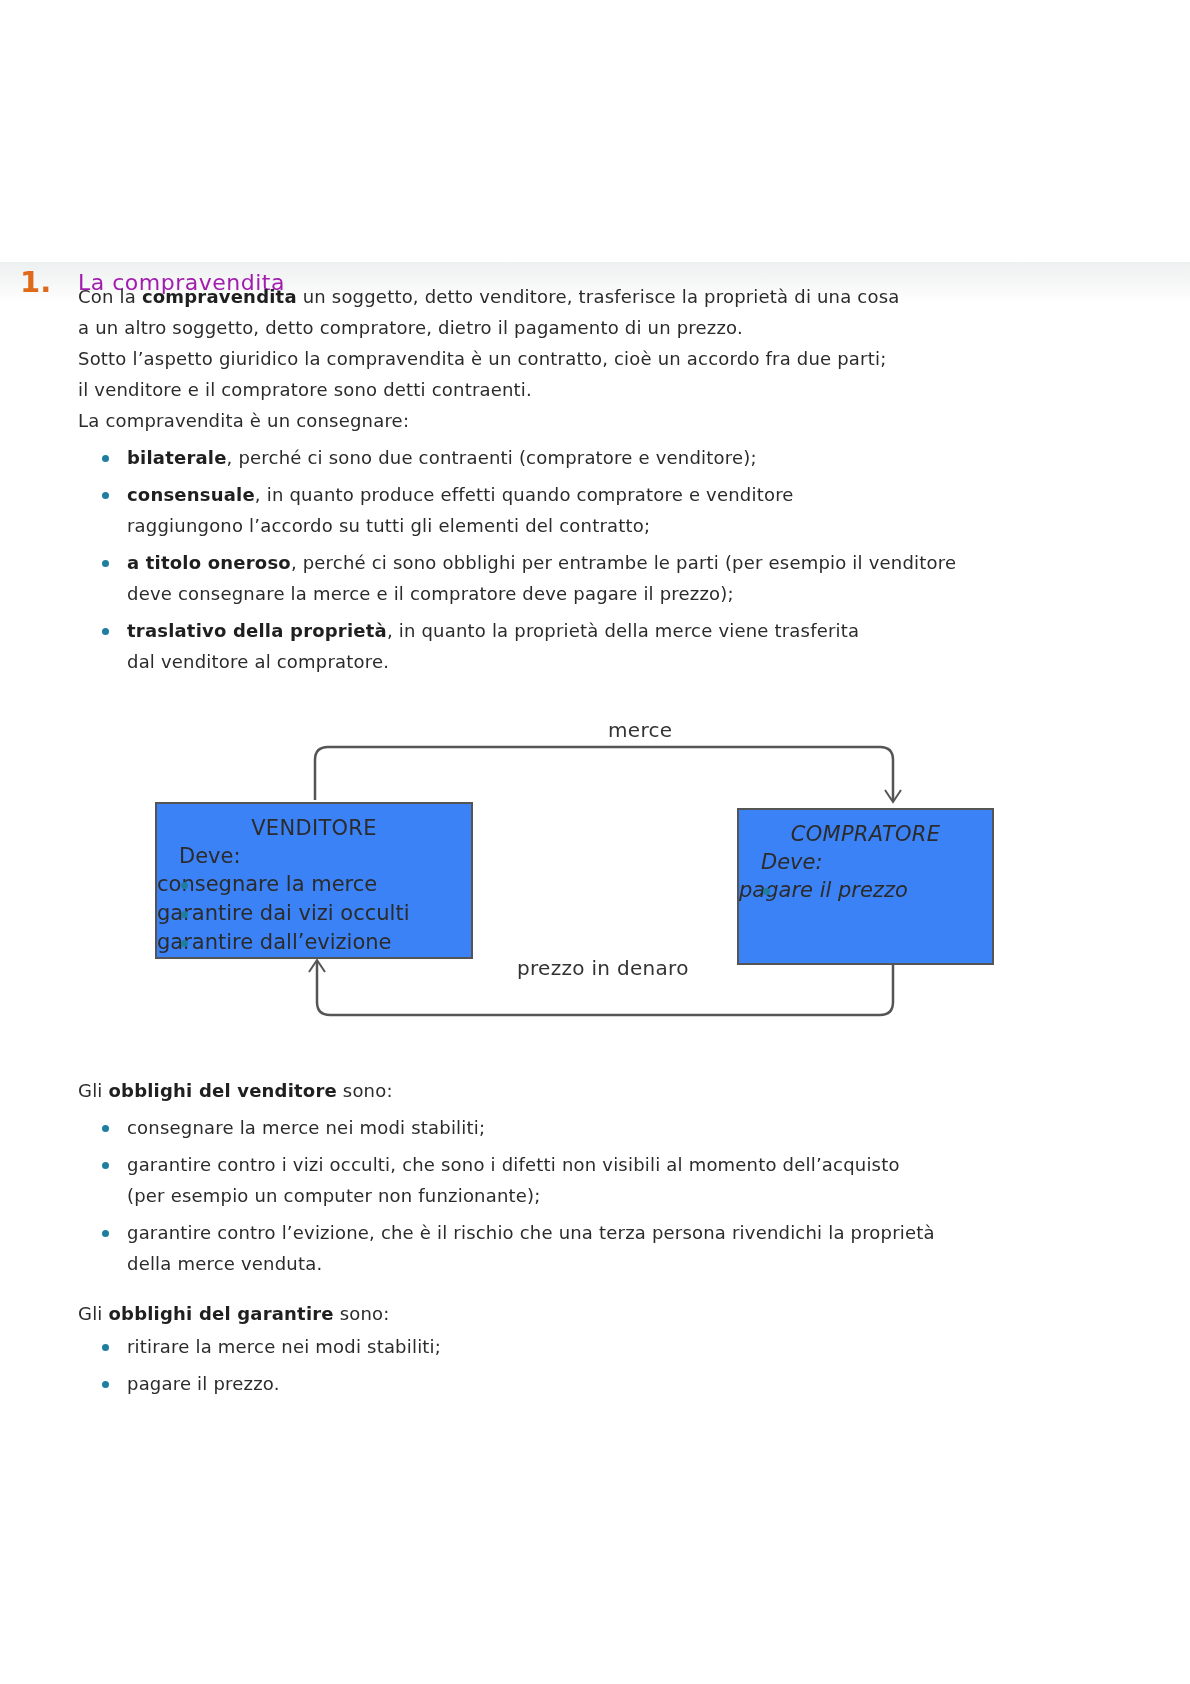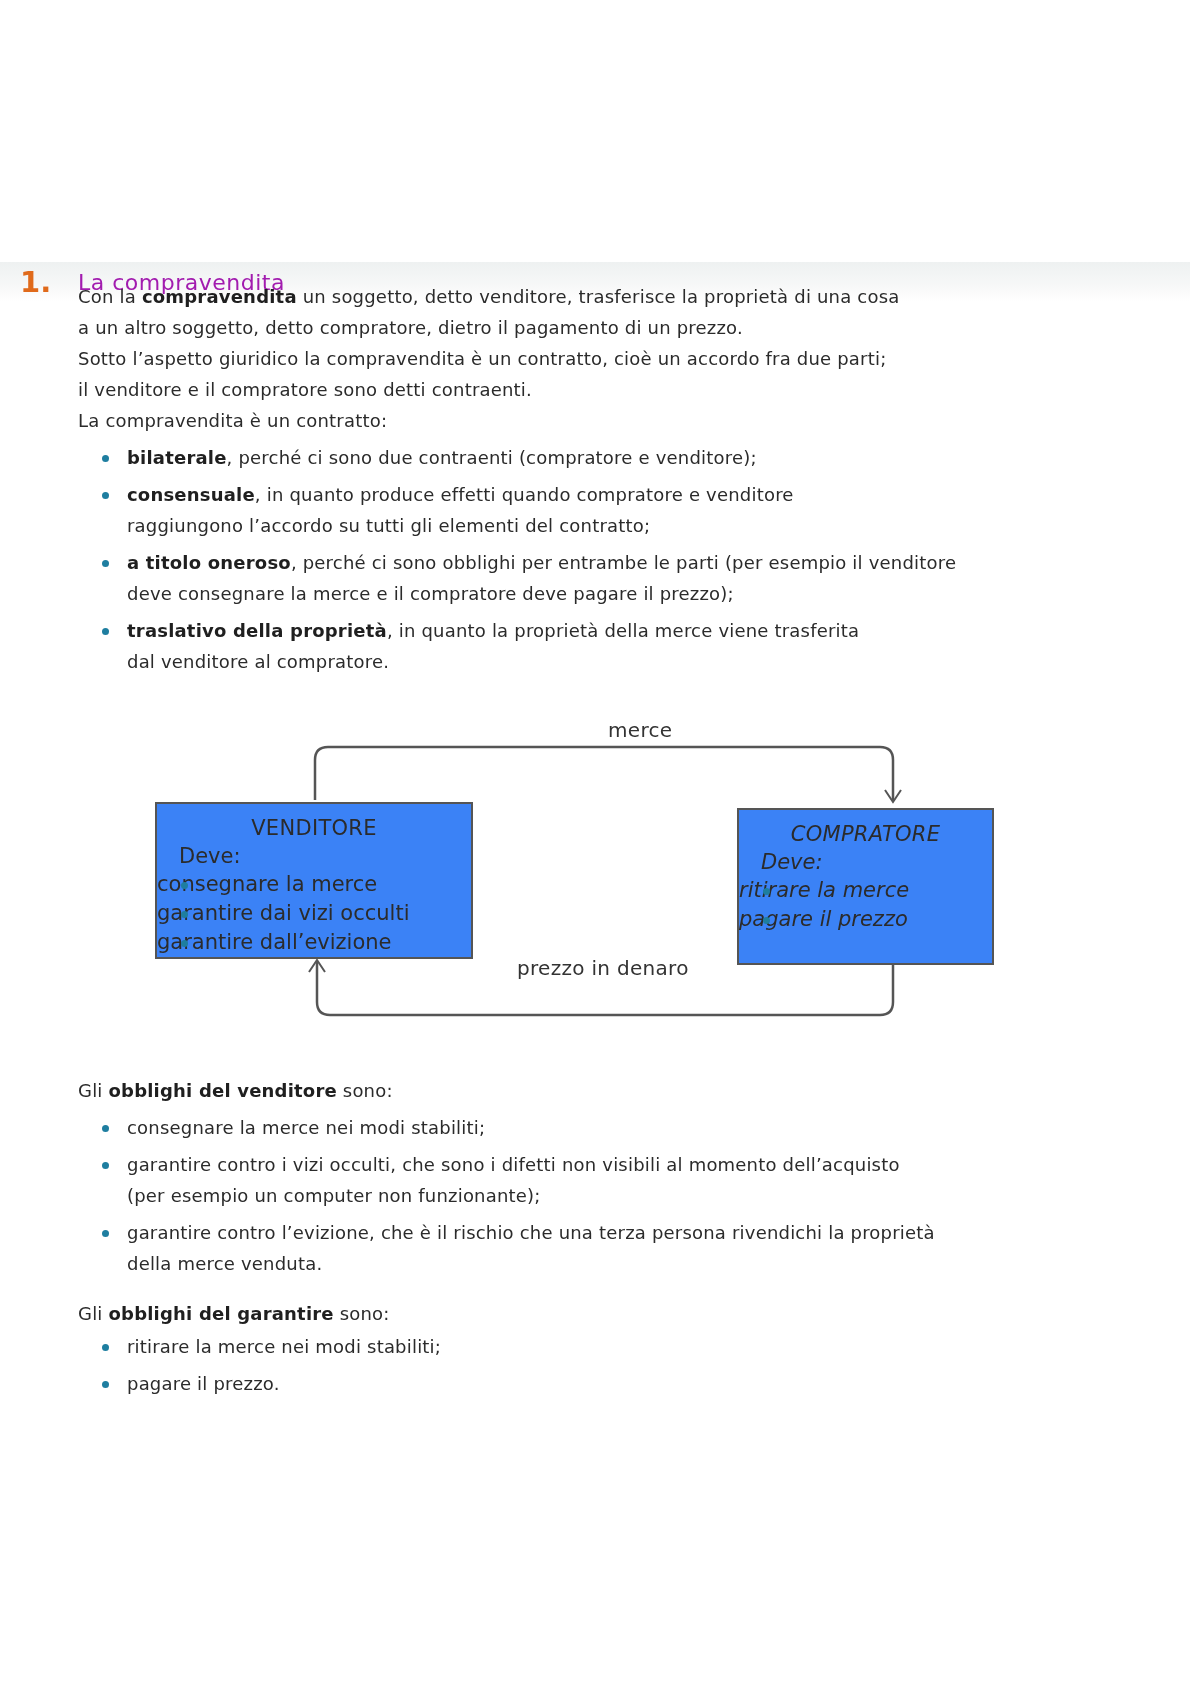--- a/index.html
+++ b/index.html
@@ -65,21 +65,21 @@
 
 <div class="text" style="top:281px;">
   <p>
     <span>Con la </span><b>compravendita</b><span> un soggetto, detto venditore, trasferisce la proprietà di una cosa</span><br>
     <span>a un altro soggetto, detto compratore, dietro il pagamento di un prezzo.</span>
   </p>
   <p>
     <span>Sotto l’aspetto giuridico la compravendita è un contratto, cioè un accordo fra due parti;</span><br>
     <span>il venditore e il compratore sono detti contraenti.</span>
   </p>
-  <p>La compravendita è un contratto:</p>
+  <p>La compravendita è un consegnare:</p>
   <ul class="bullets" style="margin-top:6px;">
     <li><b>bilaterale</b><span>, perché ci sono due contraenti (compratore e venditore);</span></li>
     <li><b>consensuale</b><span>, in quanto produce effetti quando compratore e venditore</span><br><span>raggiungono l’accordo su tutti gli elementi del contratto;</span></li>
     <li><b>a titolo oneroso</b><span>, perché ci sono obblighi per entrambe le parti (per esempio il venditore</span><br><span>deve consegnare la merce e il compratore deve pagare il prezzo);</span></li>
     <li><b>traslativo della proprietà</b><span>, in quanto la proprietà della merce viene trasferita</span><br><span>dal venditore al compratore.</span></li>
   </ul>
 </div>
 
 <div class="diagram">
   <svg class="arrows" width="1190" height="330">
@@ -100,21 +100,20 @@
       <li>consegnare la merce</li>
       <li>garantire dai vizi occulti</li>
       <li>garantire dall’evizione</li>
     </ul>
   </div>
 
   <div class="box" style="left:737px; top:108px; width:257px; height:157px;font-style:italic;">
     <div class="box-title">COMPRATORE</div>
     <div class="deve">Deve:</div>
     <ul>
-      <li>ritirare la merce</li>
       <li>pagare il prezzo</li>
     </ul>
   </div>
 </div>
 
 <div class="text" style="top:1075px;">
   <p>
     <span>Gli </span><b>obblighi del venditore</b><span> sono:</span>
   </p>
   <ul class="bullets" style="margin-top:6px;">

